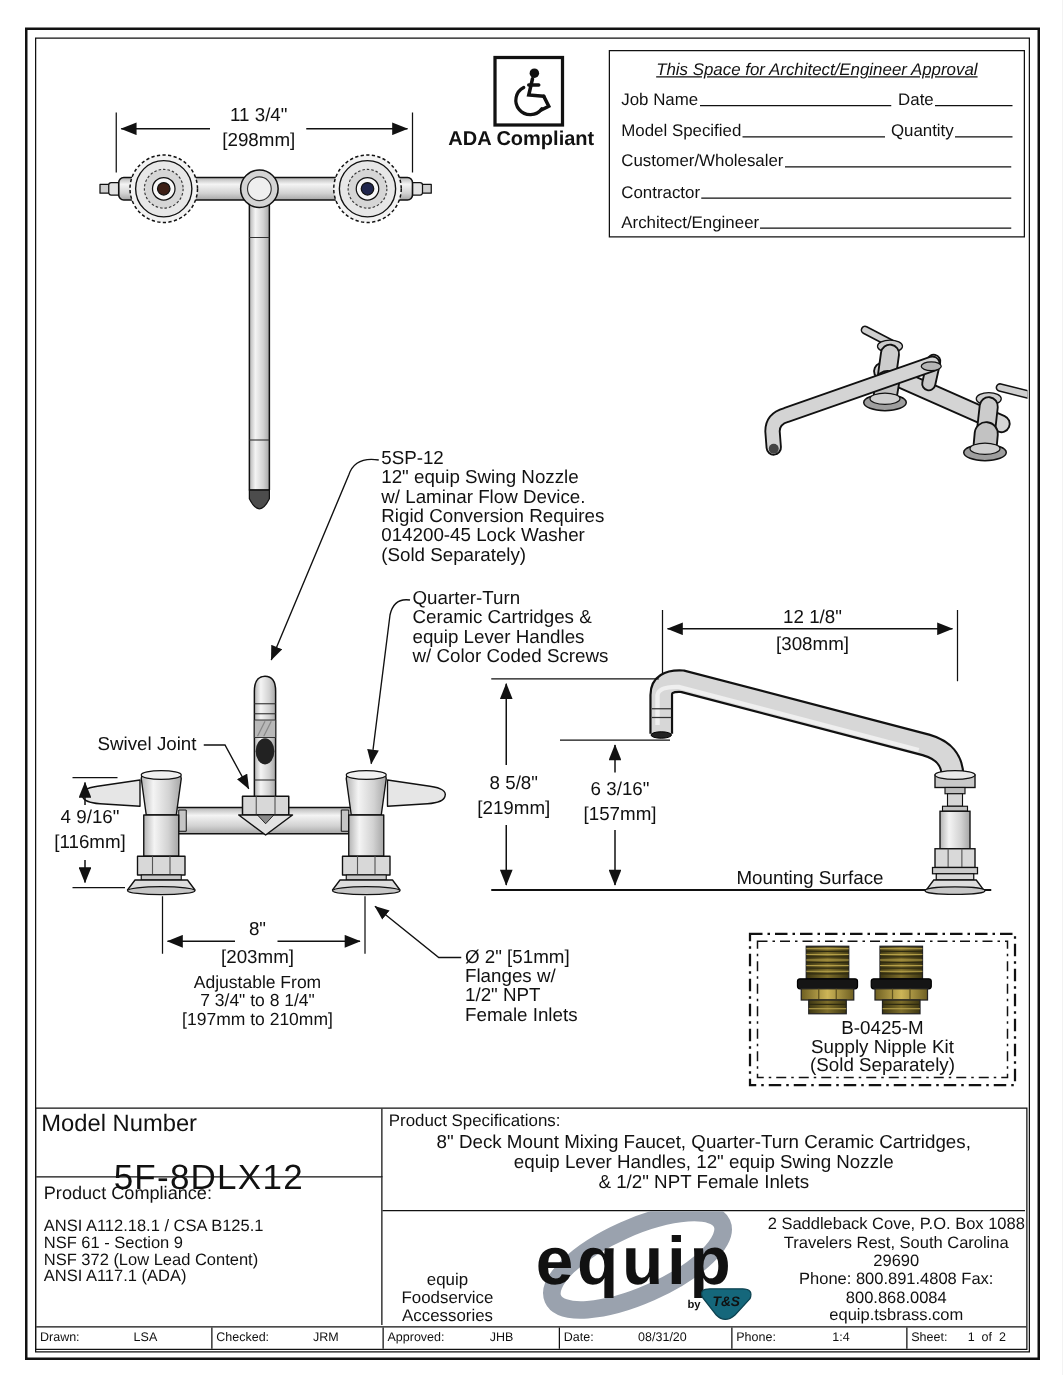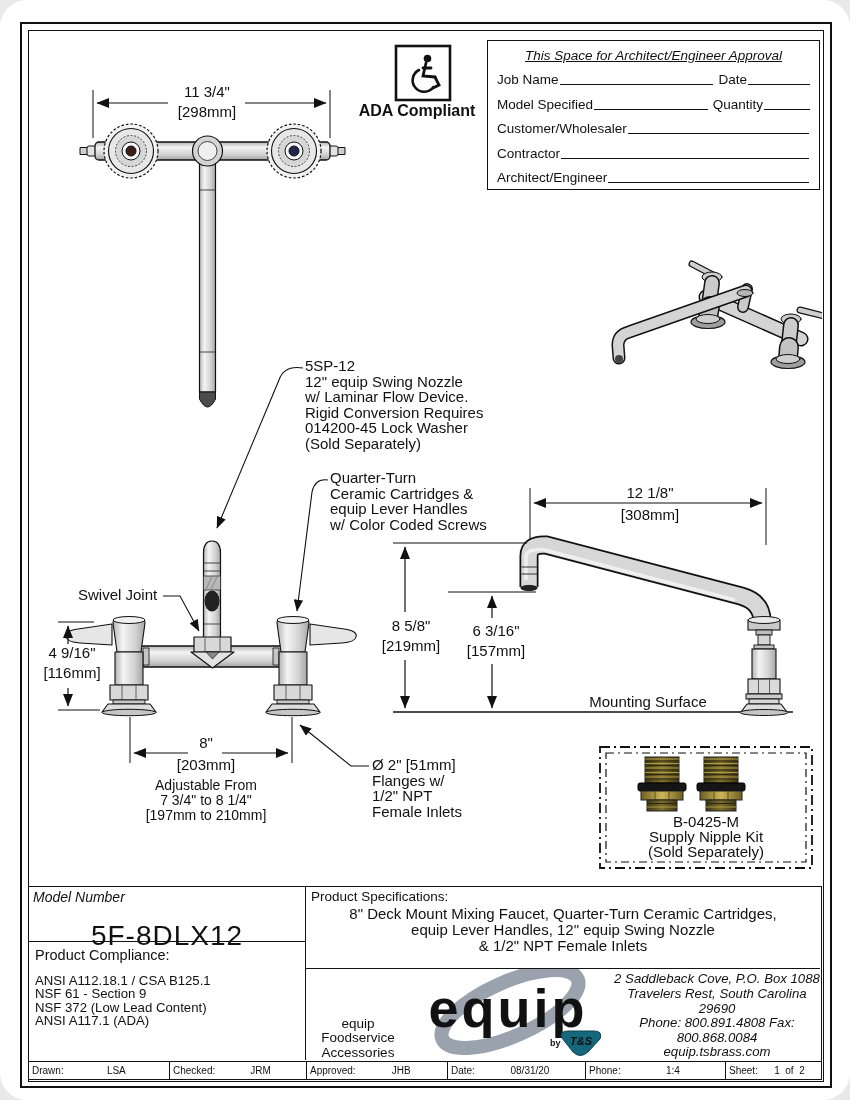--- a/index.html
+++ b/index.html
@@ -1,17 +1,17 @@
 <!DOCTYPE html>
 <html><head>
 <meta charset="utf-8">
 <style>
   html,body{margin:0;padding:0;background:#e9e9e9;}
   .page{position:relative;width:850px;height:1100px;background:#ffffff;overflow:hidden;
-        font-family:"Liberation Sans",sans-serif;color:#111;border-radius:27px;}
+        font-family:"Liberation Sans",sans-serif;color:#111;}
   .frame-outer{position:absolute;left:20px;top:22px;width:808px;height:1062px;border:2.4px solid #111;}
   .frame-inner{position:absolute;left:28px;top:30px;width:794px;height:1050px;border:1.6px solid #111;}
 
   
   .approval{position:absolute;left:487px;top:40px;width:333px;height:150px;border:1.7px solid #111;
             box-sizing:border-box;font-size:13.5px;}
   .approval-title{margin-top:7px;text-align:center;font-style:italic;text-decoration:underline;}
   .approval-row{display:flex;align-items:flex-end;margin:0 9px;height:24.4px;white-space:nowrap;}
   .fill-line{flex:1;border-bottom:1.4px solid #111;margin:0 1px 2px 1px;height:12px;}
   .short-line{border-bottom:1.4px solid #111;margin:0 0 2px 1px;height:12px;}
@@ -23,32 +23,32 @@
   svg text{font-family:"Liberation Sans",sans-serif;fill:#111;}
   .dt{font-size:15px;text-anchor:middle;}
   .ct{font-size:15px;text-anchor:start;}
   .st{font-size:14px;text-anchor:middle;}
   .ada-t{font-size:16px;font-weight:bold;text-anchor:middle;}
 
   
   .tblock{position:absolute;left:28px;top:886px;width:794px;height:194px;border:1.7px solid #111;box-sizing:border-box;}
   .cell{position:absolute;box-sizing:border-box;}
   .cell-model{left:0;top:0;width:277px;height:55px;border-right:1.6px solid #111;border-bottom:1.6px solid #111;}
-  .cell-model .hd{font-size:14px;padding:2px 0 0 4px;font-style:italic;}
+  .cell-model .hd{font-size:19px;padding:2px 0 0 4px;}
   .cell-model .num{font-size:28px;text-align:center;margin-top:15px;letter-spacing:1px;}
   .cell-compliance{left:0;top:55px;width:277px;height:118px;border-right:1.6px solid #111;}
   .cell-compliance .hd{font-size:14.5px;padding:5px 0 0 6px;}
   .cl-items{font-size:13.2px;line-height:13.4px;padding:11px 0 0 6px;}
   .cell-specs{left:277px;top:0;width:514px;height:82px;border-bottom:1.6px solid #111;}
   .cell-specs .hd{font-size:13.5px;padding:2px 4px 0 5px;}
   .spec-lines{font-size:15px;line-height:16.2px;text-align:center;margin-top:2px;}
   .cell-brand{left:277px;top:82px;width:514px;height:91px;display:flex;align-items:flex-end;}
   .brand-tag{width:104px;text-align:center;font-size:13.5px;line-height:14.5px;margin-top:26px;}
   .brand-logo{width:204px;height:91px;position:relative;}
-  .brand-addr{flex:1;text-align:center;font-size:13.2px;line-height:14.6px;margin-top:17px;font-style:italic;}
+  .brand-addr{flex:1;text-align:center;font-size:13.2px;line-height:14.6px;margin-top:17px;}
   .titlerow{position:absolute;left:0;bottom:0;width:100%;height:18px;border-top:1.6px solid #111;
             display:flex;box-sizing:border-box;font-size:10px;}
   .trc{display:flex;align-items:center;border-right:1.4px solid #111;box-sizing:border-box;}
   .trc:last-child{border-right:none;}
   .trc .l{padding-left:3px;white-space:pre;}
   .trc .v{flex:1;text-align:center;white-space:pre;}
 </style>
 </head>
 <body>
 

